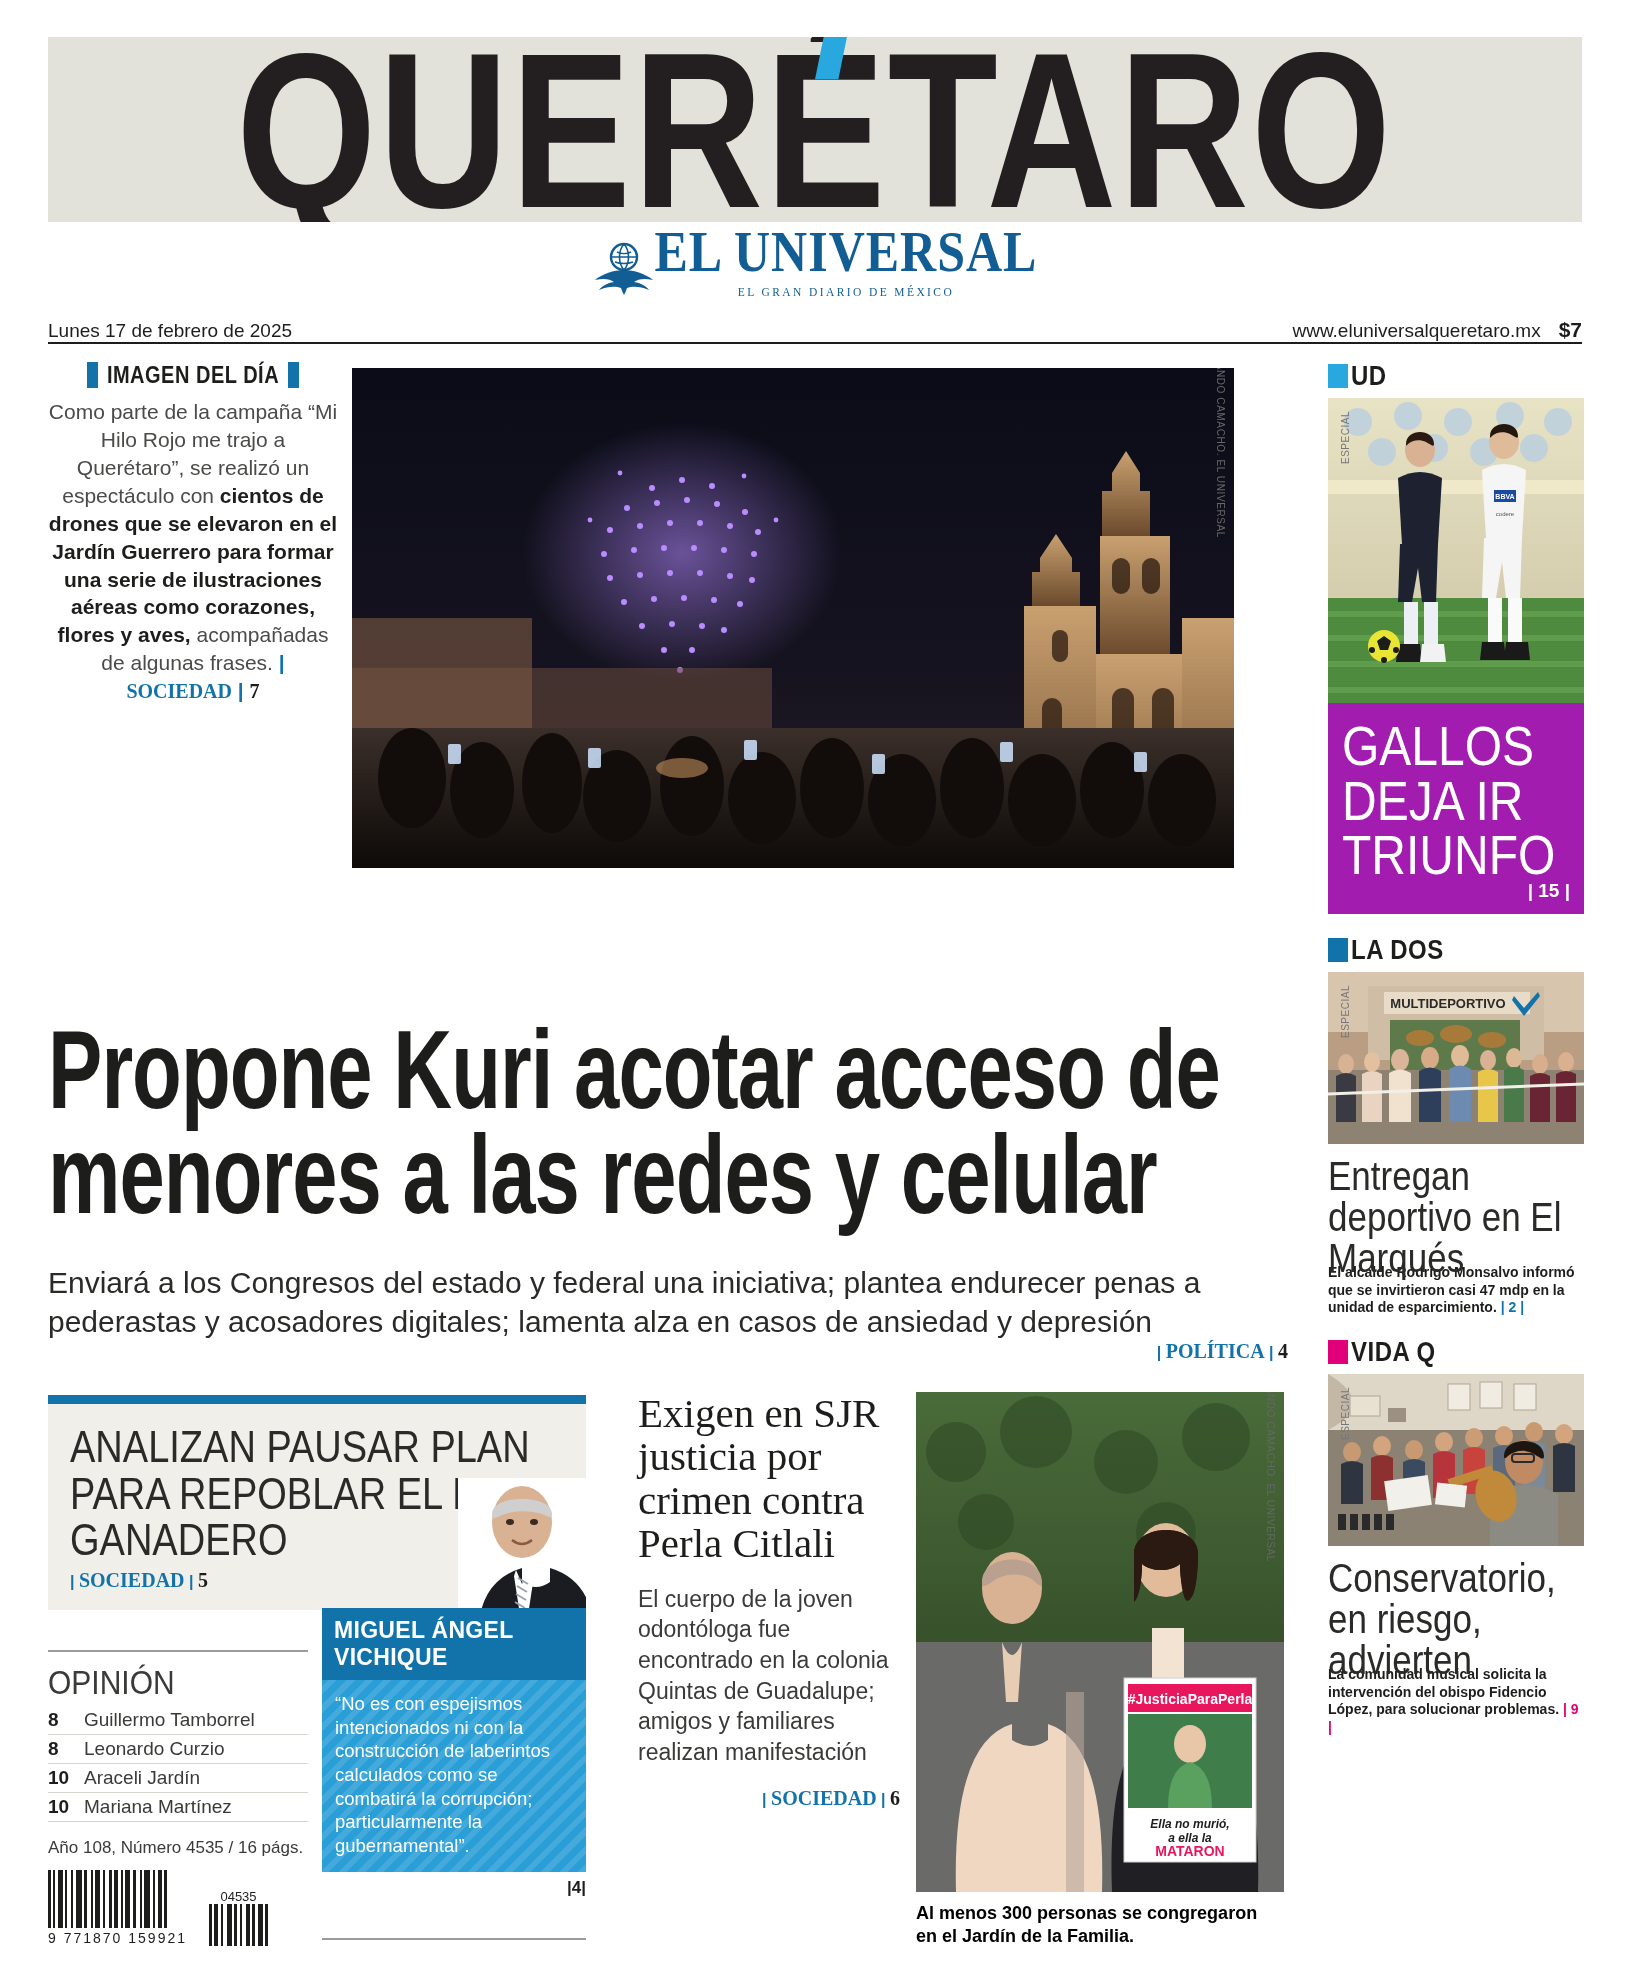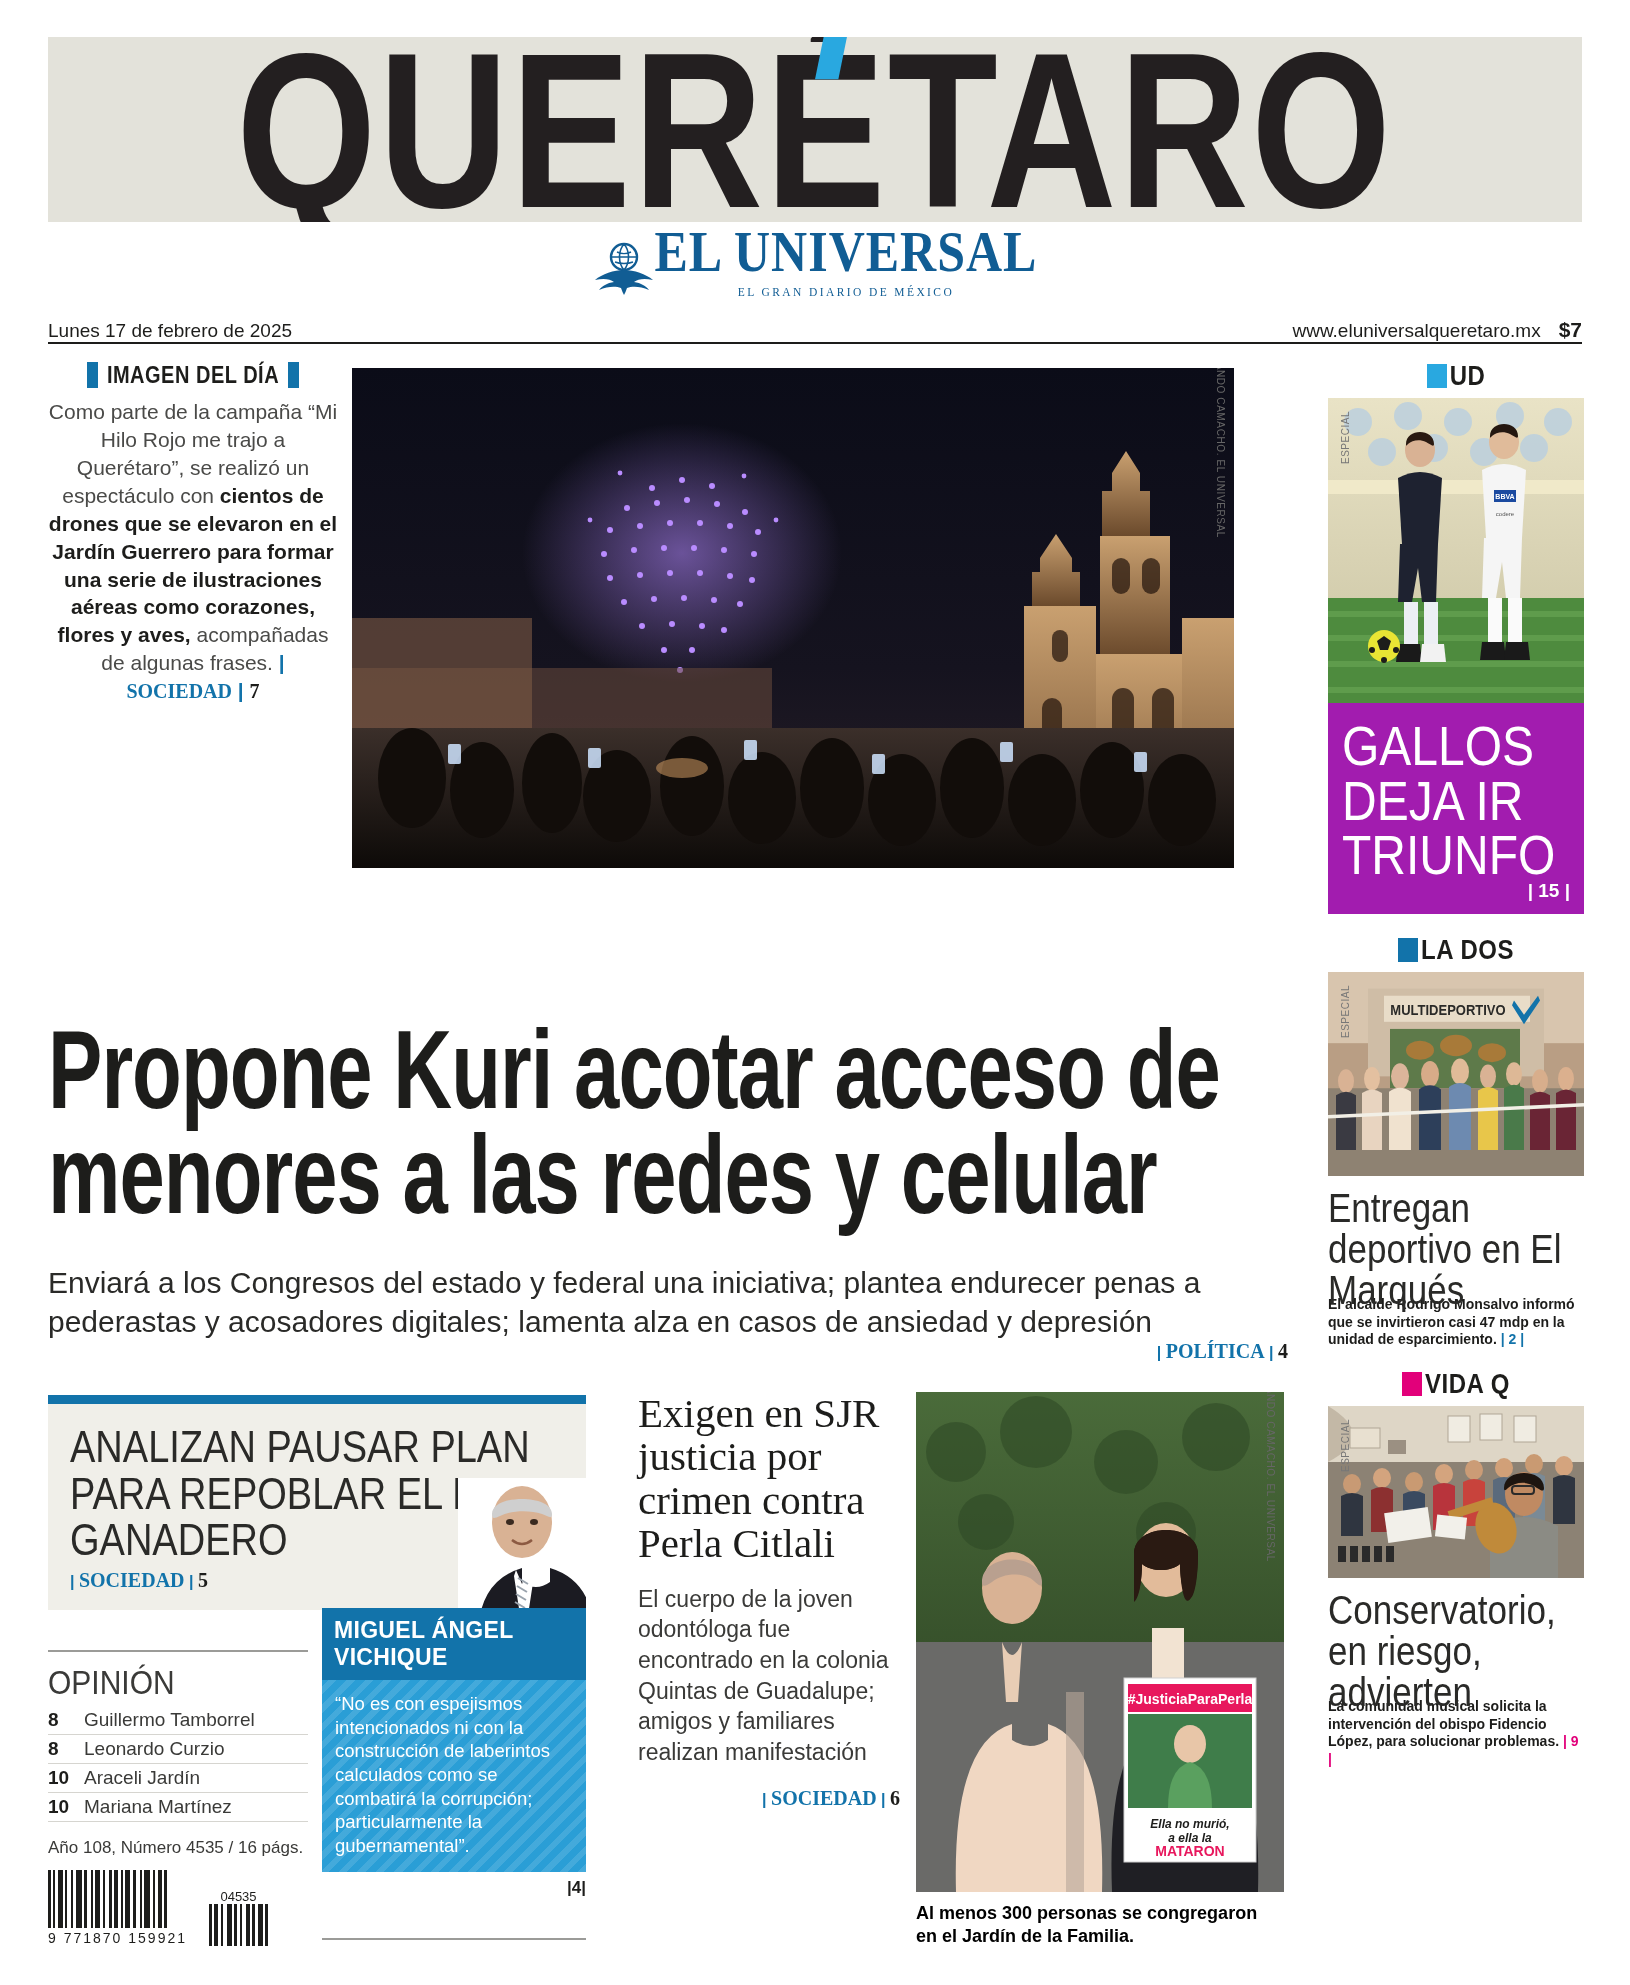--- a/index.html
+++ b/index.html
@@ -114,21 +114,21 @@
   .sjr-body{font-family:"Liberation Sans Narrow","Liberation Sans",sans-serif;font-size:23px;
             line-height:1.33;color:#3a3a38;margin-top:18px;}
   .sjr-ref{margin-top:20px;text-align:right;}
 
   .sjr-photo{position:absolute;left:916px;top:1392px;width:368px;height:500px;overflow:hidden;background:#2d3b2a;}
   .sjr-cap{position:absolute;left:916px;top:1902px;width:352px;
            font-family:"Liberation Sans Narrow","Liberation Sans",sans-serif;font-weight:700;
            font-size:18px;line-height:1.26;color:#000000;}
 
   
-  .rail-kicker{display:flex;align-items:center;gap:3px;margin-bottom:8px;justify-content:center;}
+  .rail-kicker{display:flex;align-items:center;gap:3px;margin-bottom:8px;}
   .rail-sq{width:20px;height:24px;display:block;}
   .rail-kick-txt{font-family:"Liberation Sans Narrow","Liberation Sans",sans-serif;font-weight:700;
                  font-size:24px;letter-spacing:.5px;transform:scaleY(1.16);transform-origin:left center;}
   .rail-photo{position:relative;width:256px;overflow:hidden;background:#6e7f90;}
   .rail-credit{position:absolute;left:-28px;top:34px;width:90px;
                font-family:"Liberation Sans Narrow","Liberation Sans",sans-serif;font-size:10px;color:#777;
                transform:rotate(-90deg);transform-origin:center;letter-spacing:.5px;text-align:center;}
   .greenbox{background:#a21caf;color:#fff;padding:16px 14px 12px 14px;}
   .greenbox h2{font-family:"Liberation Sans Narrow","Liberation Sans",sans-serif;font-weight:400;
                font-size:48px;line-height:.98;margin:0;letter-spacing:0;transform:scaleY(1.16);transform-origin:left top;}
@@ -582,21 +582,21 @@
         <span>DEJA IR</span><br>
         <span>TRIUNFO</span>
       </h2>
       <div class="gb-ref">| 15 |</div>
     </div>
 
     <div class="rail-kicker" style="margin-top:22px">
       <span class="rail-sq" style="background:#1273aa"></span>
       <span class="rail-kick-txt">LA DOS</span>
     </div>
-    <div class="rail-photo" style="height:204px">
+    <div class="rail-photo" style="height:172px">
       <svg class="photo-svg" viewBox="0 0 256 172" preserveAspectRatio="none">
         <rect width="256" height="172" fill="#b99e84"></rect>
         <rect x="0" y="0" width="256" height="60" fill="#d8c5ae"></rect>
         <rect x="40" y="14" width="176" height="74" fill="#cfbda6"></rect>
         <rect x="56" y="20" width="146" height="22" fill="#e8dcc8"></rect>
         <text x="120" y="36" font-family="Liberation Sans Narrow, Liberation Sans, sans-serif" font-size="13" font-weight="bold" fill="#2a2a28" text-anchor="middle">MULTIDEPORTIVO</text>
         <path d="M186 24 l10 12 14-16 2 4 -16 20 -12-16z" fill="#1273aa"></path>
         <rect x="62" y="48" width="130" height="50" fill="#5e7a4a"></rect>
         <g fill="#c87a32" opacity=".7">
           <ellipse cx="92" cy="66" rx="14" ry="8"></ellipse>

